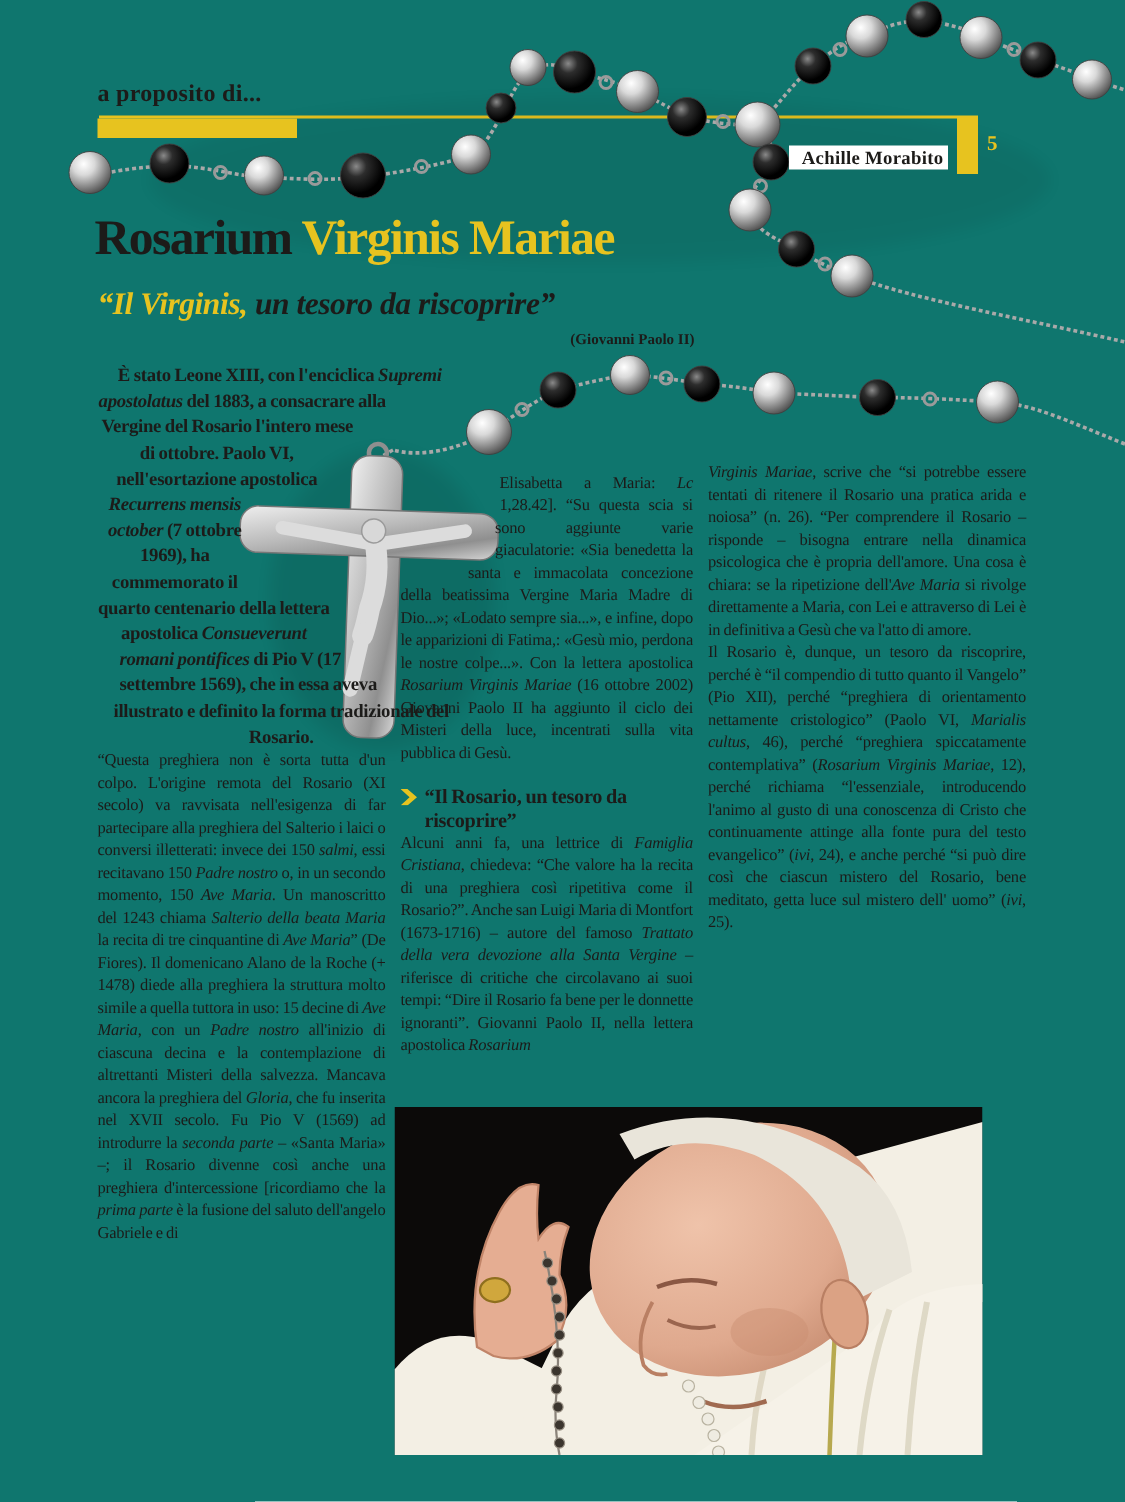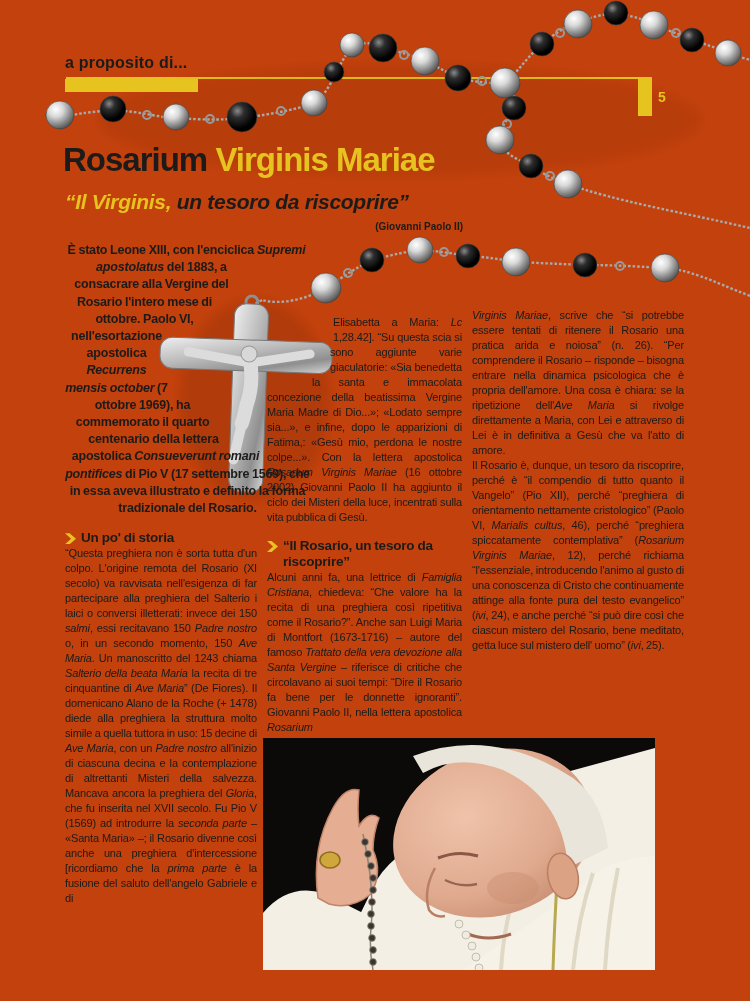--- a/index.html
+++ b/index.html
@@ -1,18 +1,18 @@
 <!DOCTYPE html>
 <html lang="it" style="--accent: #e7c31f;"><head>
 <meta charset="utf-8">
 <style>
   html,body{margin:0;padding:0;background:#ffffff;}
   .page{
-    position:relative;width:750px;height:1001px;background:#c2410c;
-    font-family:Liberation Sans, sans-serif;color:#1c1b19;
+    position:relative;width:750px;height:1001px;background:#0f766e;
+    font-family:Liberation Serif, serif;color:#1c1b19;
     overflow:hidden;
   }
   .it{font-style:italic;}
   
   .kicker{position:absolute;left:65px;top:54px;font-size:16px;font-weight:bold;
           letter-spacing:.2px;z-index:4;}
   .kicker-bar{position:absolute;left:65px;top:79px;width:133px;height:13px;
           background:var(--accent,#e7c31f);z-index:4;}
   .rule{position:absolute;left:66px;top:77px;width:572px;height:2px;
           background:var(--accent,#e7c31f);z-index:1;}
@@ -154,33 +154,32 @@
         <path d="M0 60 Q5 84 -2 106 Q-4 118 -6 124" stroke-width="14"></path>
         <path d="M-5 120 L-13 160" stroke-width="10"></path>
       </g>
       <circle cx="-1" cy="54" r="8" fill="#d8d8d8" stroke="#9a9a9a" stroke-width="1"></circle>
     </g>
   </svg>
 
   <div class="kicker">a proposito di...</div>
   <div class="kicker-bar"></div>
   <div class="rule"></div>
+  <div class="author-box">
+    <span>Achille Morabito</span>
+  </div>
   <div class="vbar"></div>
   <div class="pageno">5</div>
 
   <h1 class="title" style="margin:0"><span>Rosarium</span><span class="yellow"> Virginis Mariae</span></h1>
   <h2 class="subtitle" style="margin:0"><span class="yellow">“Il Virginis,</span><span> un tesoro da riscoprire”</span></h2>
   <div class="credit">(Giovanni Paolo II)</div>
 
   <div class="col" id="col1">
     <p class="intro"><i class="spr" style="width:2px;height:18px"></i><i class="spr" style="width:52px;height:17px"></i><i class="spr" style="width:72px;height:17px"></i><i class="spr" style="width:86px;height:35px"></i><i class="spr" style="width:142px;height:52px"></i><i class="spr" style="width:90px;height:35px"></i><i class="spr" style="width:68px;height:17px"></i><i class="spr" style="width:44px;height:17px"></i><span>È stato Leone XIII, con l'enciclica </span><span class="it">Supremi apostolatus</span><span> del 1883, a consacrare alla Vergine del Rosario l'intero mese di ottobre. Paolo VI, nell'esortazione apostolica </span><span class="it">Recurrens mensis october</span><span> (7 ottobre 1969), ha commemorato il quarto centenario della lettera apostolica </span><span class="it">Consueverunt romani pontifices</span><span> di Pio V (17 settembre 1569), che in essa aveva illustrato e definito la forma tradizionale del Rosario.</span></p>
-    <div class="sec-head narrow mt1">
-      <span class="chev"></span>
-      <span>Un po' di storia</span>
-    </div>
     <p class="narrow mt2"><span>“Questa preghiera non è sorta tutta d'un colpo. L'origine remota del Rosario (XI secolo) va ravvisata nell'esigenza di far partecipare alla preghiera del Salterio i laici o conversi illetterati: invece dei 150 </span><span class="it">salmi</span><span>, essi recitavano 150 </span><span class="it">Padre nostro</span><span> o, in un secondo momento, 150 </span><span class="it">Ave Maria</span><span>. Un manoscritto del 1243 chiama </span><span class="it">Salterio della beata Maria</span><span> la recita di tre cinquantine di </span><span class="it">Ave Maria</span><span>” (De Fiores). Il domenicano Alano de la Roche (+ 1478) diede alla preghiera la struttura molto simile a quella tuttora in uso: 15 decine di </span><span class="it">Ave Maria</span><span>, con un </span><span class="it">Padre nostro</span><span> all'inizio di ciascuna decina e la contemplazione di altrettanti Misteri della salvezza. Mancava ancora la preghiera del </span><span class="it">Gloria</span><span>, che fu inserita nel XVII secolo. Fu Pio V (1569) ad introdurre la </span><span class="it">seconda parte</span><span> – «Santa Maria» –; il Rosario divenne così anche una preghiera d'intercessione [ricordiamo che la </span><span class="it">prima parte</span><span> è la fusione del saluto dell'angelo Gabriele e di</span></p>
   </div>
 
   <div class="col" id="col2">
     <p><i class="spl" style="width:66px;height:16px"></i><i class="spl" style="width:58px;height:16px"></i><i class="spl" style="width:63px;height:16px"></i><i class="spl" style="width:45px;height:16px"></i><span>Elisabetta a Maria: </span><span class="it">Lc</span><span> 1,28.42]. “Su questa scia si sono aggiunte varie giaculatorie: «Sia benedetta la santa e immacolata concezione della beatissima Vergine Maria Madre di Dio...»; «Lodato sempre sia...», e infine, dopo le apparizioni di Fatima,: «Gesù mio, perdona le nostre colpe...». Con la lettera apostolica </span><span class="it">Rosarium Virginis Mariae</span><span> (16 ottobre 2002) Giovanni Paolo II ha aggiunto il ciclo dei Misteri della luce, incentrati sulla vita pubblica di Gesù.</span></p>
     <div class="sec-head mt1">
       <span class="chev"></span>
       <span>“Il Rosario, un tesoro da riscoprire”</span>
     </div>
     <p class="mt2"><span>Alcuni anni fa, una lettrice di </span><span class="it">Famiglia Cristiana</span><span>, chiedeva: “Che valore ha la recita di una preghiera così ripetitiva come il Rosario?”. Anche san Luigi Maria di Montfort (1673-1716) – autore del famoso </span><span class="it">Trattato della vera devozione alla Santa Vergine</span><span> – riferisce di critiche che circolavano ai suoi tempi: “Dire il Rosario fa bene per le donnette ignoranti”. Giovanni Paolo II, nella lettera apostolica </span><span class="it">Rosarium</span></p>

